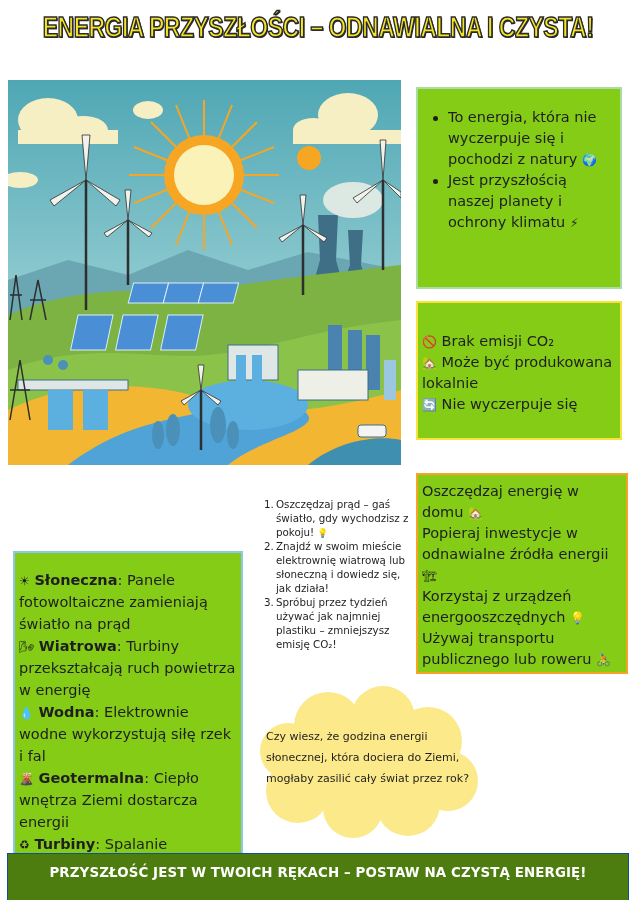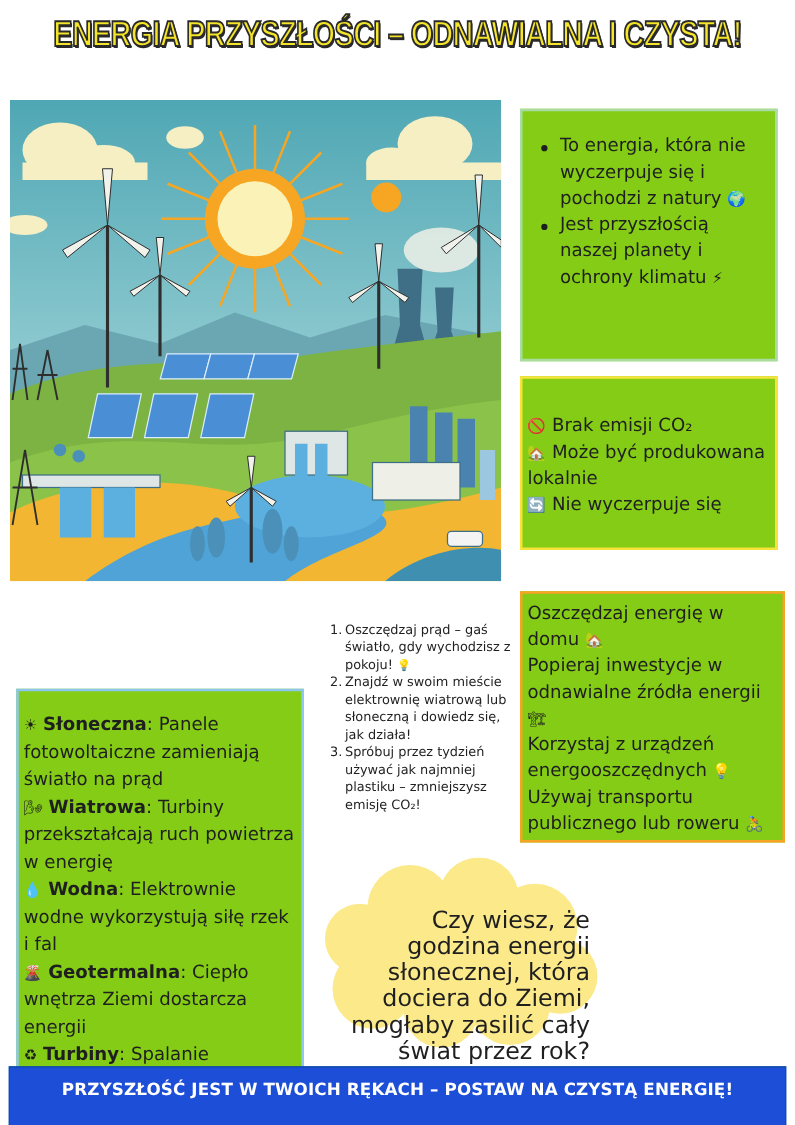--- a/index.html
+++ b/index.html
@@ -29,23 +29,23 @@
   .box-blue { left: 13px; top: 503px; width: 230px; height: 305px; border: 2px solid #8ec6f2; padding: 16px 4px 0 4px; font-size: 14.5px; line-height: 22px; margin-top: 48px; }
   .box-blue b { font-weight: bold; }
 
   .tasks { position: absolute; left: 264px; top: 497px; width: 146px; font-size: 10.3px; line-height: 14px; }
   .tasks ol { list-style: none; }
   .tasks li { position: relative; padding-left: 12px; }
   .tasks .num { position: absolute; left: 0; top: 0; }
 
   .cloud { position: absolute; left: 258px; top: 686px; width: 222px; height: 152px; }
   .cloud svg { position: absolute; left: 0; top: 0; }
-  .cloud-text { position: absolute; left: 8px; top: 40px; width: 206px; text-align: right; font-size: 19px; line-height: 21px; color: #1f1f1f; }
-
-  .banner { position: absolute; left: 7px; top: 853px; width: 622px; height: 48px; background: #1d4ed8; border: 1px solid #0f4f9c; color: #fff; font-weight: bold; font-size: 13.4px; text-align: center; line-height: 38px; letter-spacing: 0.1px; }
+  .cloud-text { position: absolute; left: 8px; top: 40px; width: 206px; text-align: left; font-size: 11px; line-height: 21px; color: #1f1f1f; }
+
+  .banner { position: absolute; left: 7px; top: 853px; width: 622px; height: 48px; background: #4d7c0f; border: 1px solid #0f4f9c; color: #fff; font-weight: bold; font-size: 13.4px; text-align: center; line-height: 38px; letter-spacing: 0.1px; }
 
   .emo { font-size: 12px; line-height: 1; }
 </style>
 </head>
 <body>
 
 <div class="title">ENERGIA PRZYSZŁOŚCI – ODNAWIALNA I CZYSTA!</div>
 
 <div class="hero">
   <svg width="393" height="385" viewBox="0 0 393 385">

